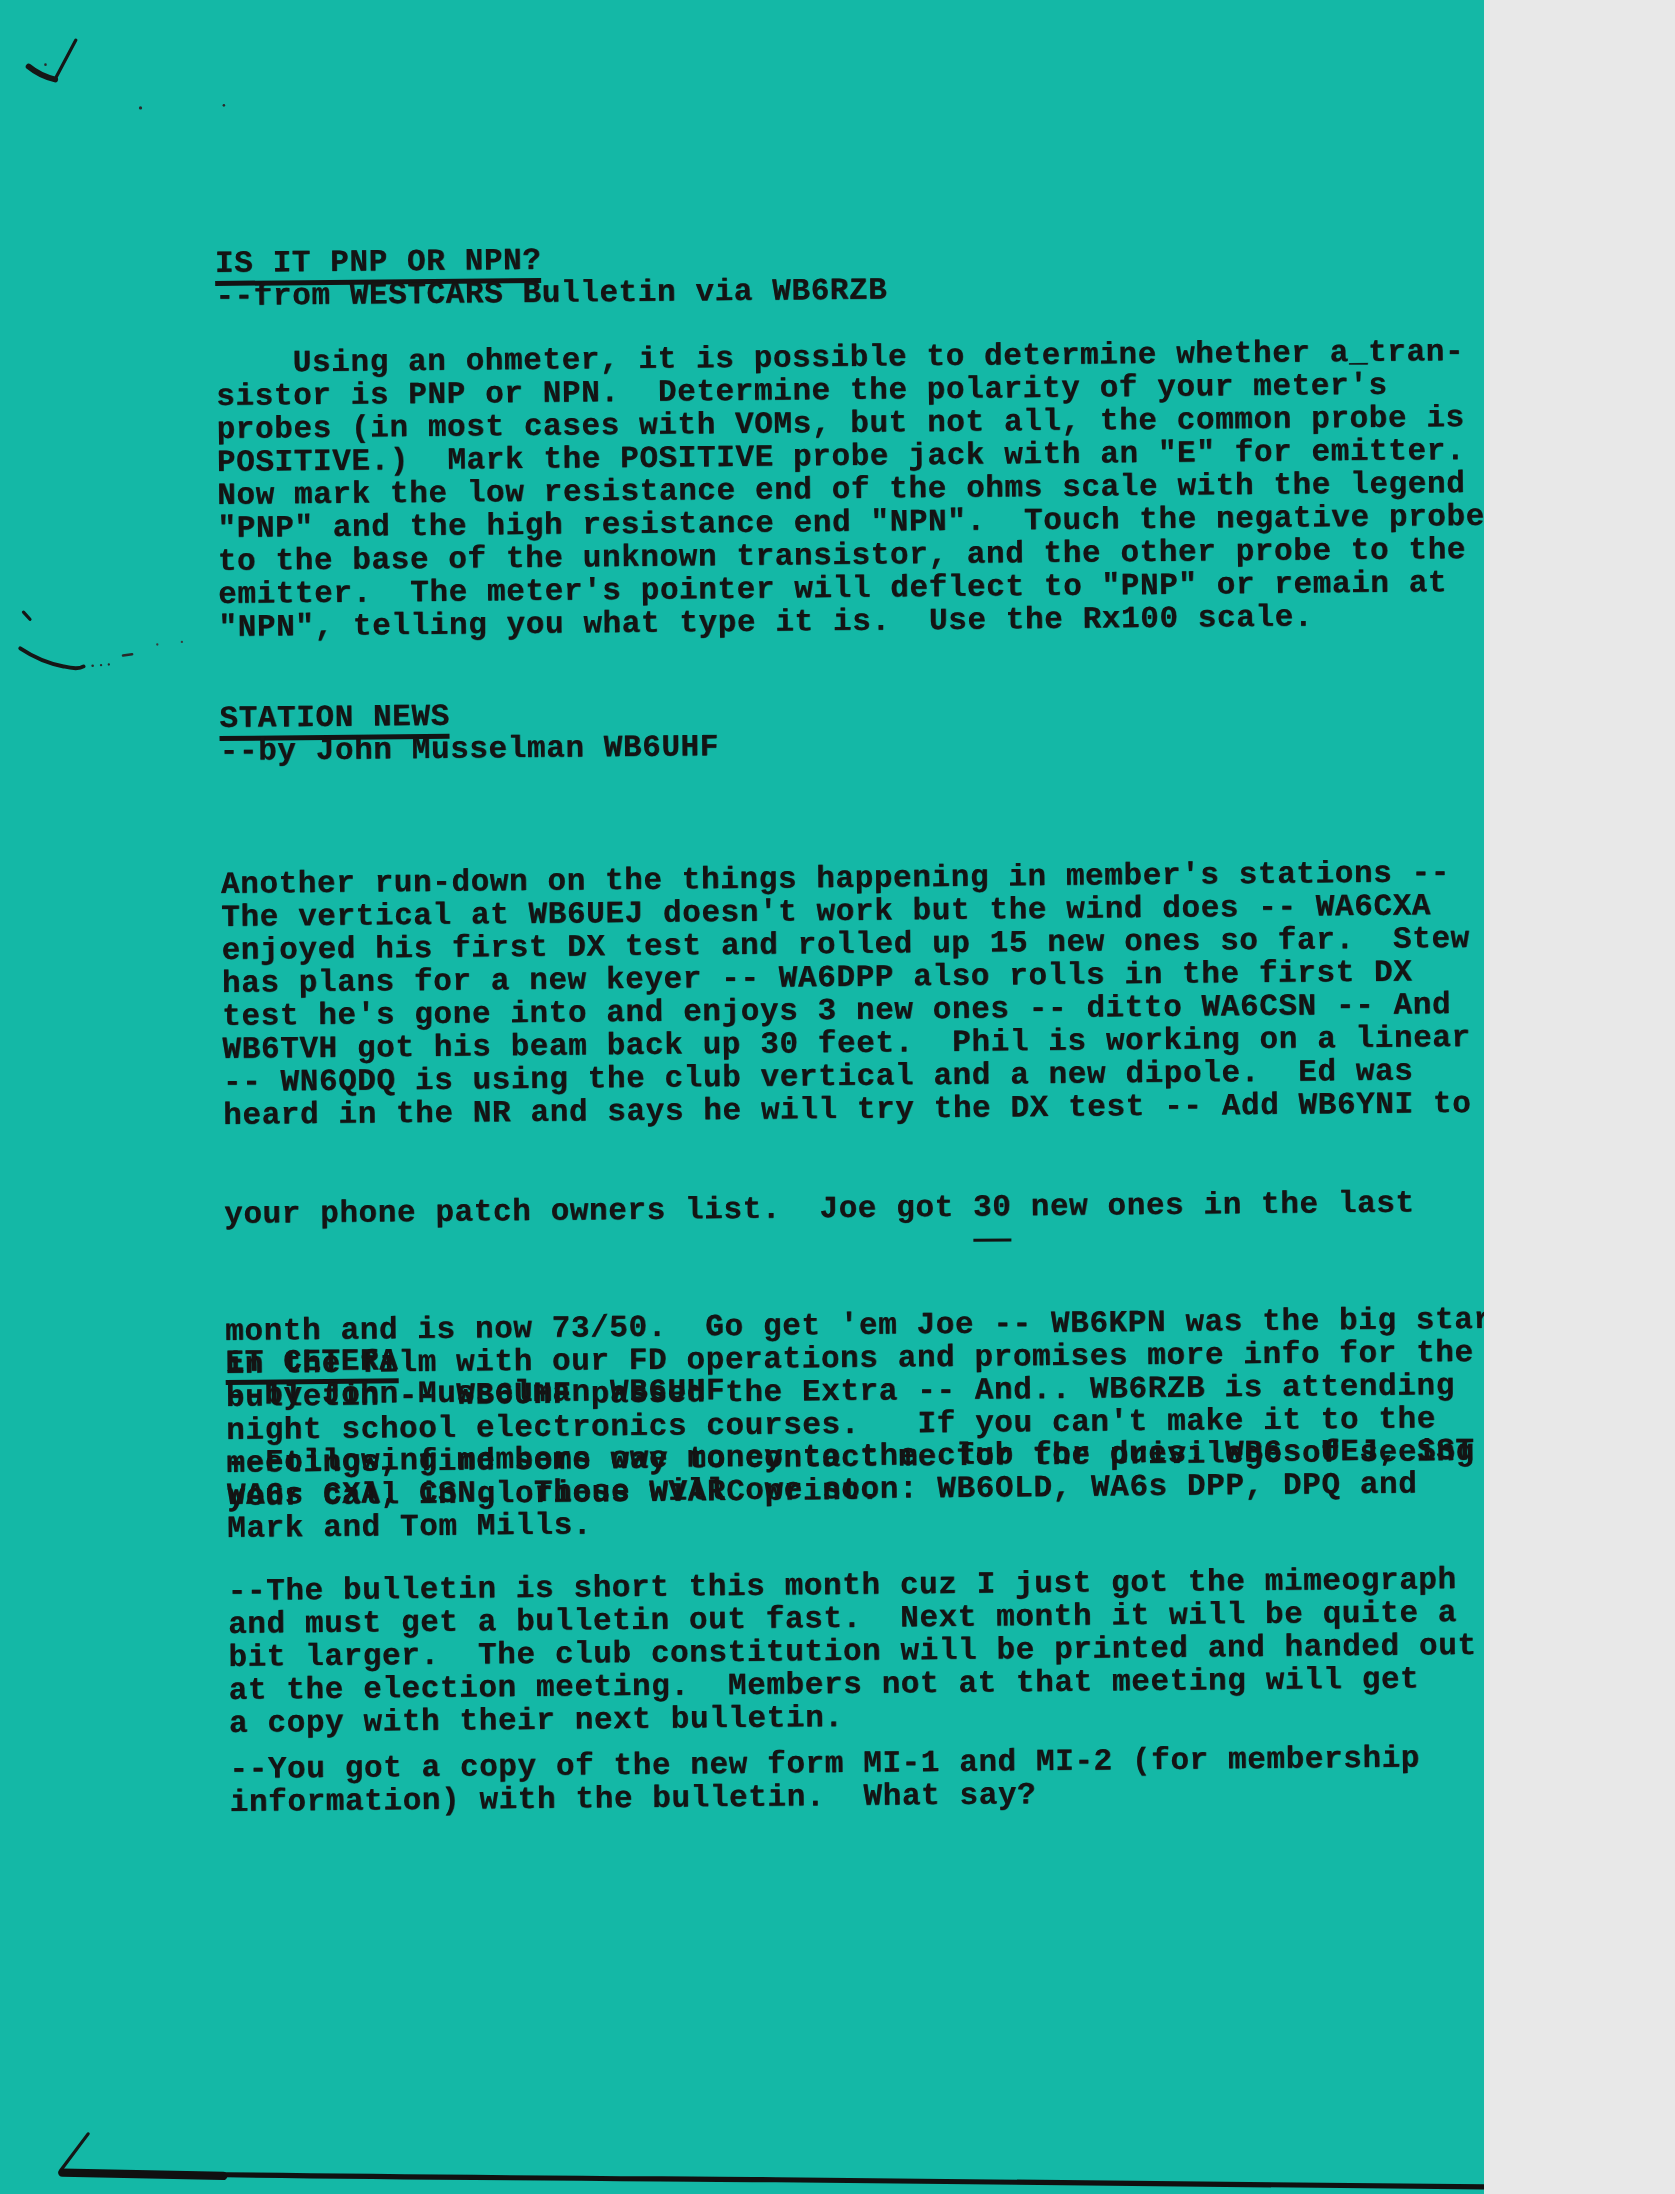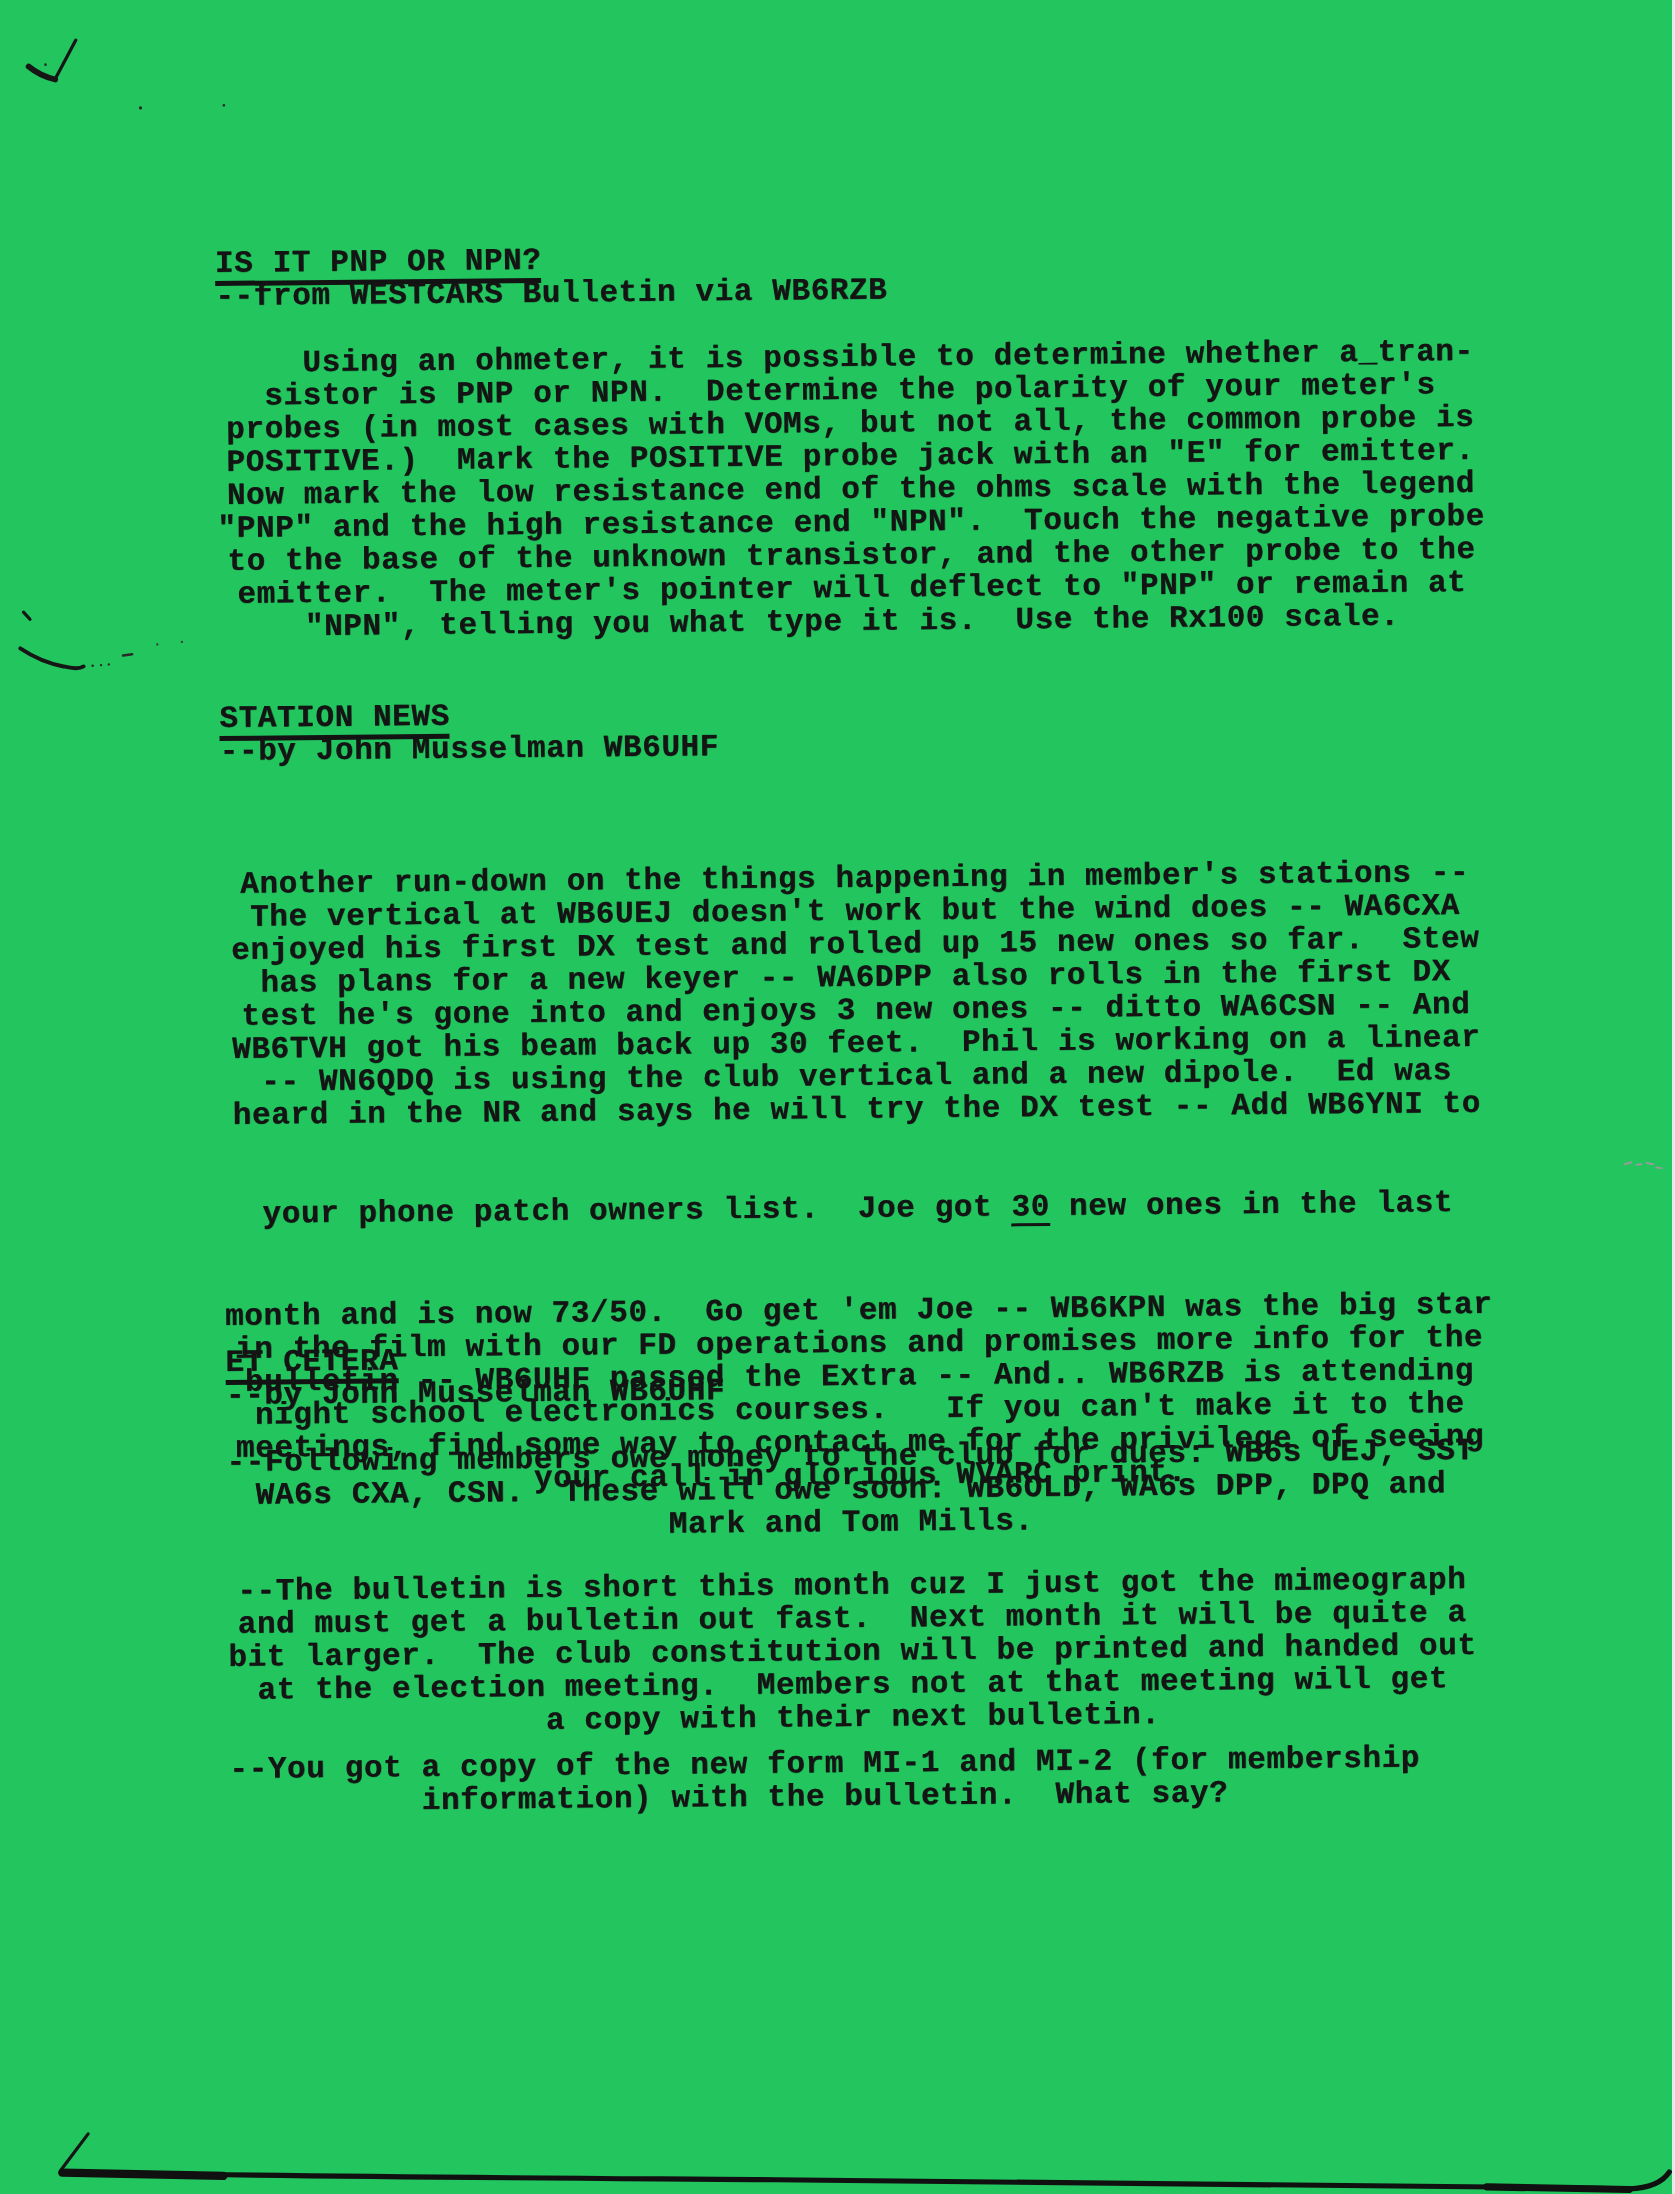--- a/index.html
+++ b/index.html
@@ -1,21 +1,20 @@
 <!DOCTYPE html>
 <html style="font-size:10.3px"><head>
 <meta charset="utf-8">
 <style>
   html,body { margin:0; padding:0; background:#e8e8e8; }
   .page {
     position:relative;
-    width:1672px; height:2194px;
-    background:#22c55e;
+    width:1484px; height:2194px;
+    background:#14b8a6;
     overflow:hidden;
-    text-align:center;
   }
   .textlayer {
     position:absolute; inset:0;
     transform:rotate(-0.55deg);
     transform-origin:220px 1099px;
   }
   .tw {
     position:absolute; left:223px;
     font-family:"Liberation Mono","DejaVu Sans Mono",monospace;
     font-weight:700;
@@ -28,21 +27,21 @@
   }
   .heading .htxt {
     display:inline-block;
     border-bottom:5.2px solid #131313;
     padding-bottom:0.6px;
   }
   .pline { white-space:pre; }
   .uword {
     display:inline-block;
     border-bottom:3.9px solid #141414;
-    padding-bottom:0px;
+    padding-bottom:15px;
   }
   .marks { position:absolute; left:0; top:0; pointer-events:none; }
 </style>
 </head>
 <body>
 
 <div class="page">
 
   <div class="textlayer">
 

